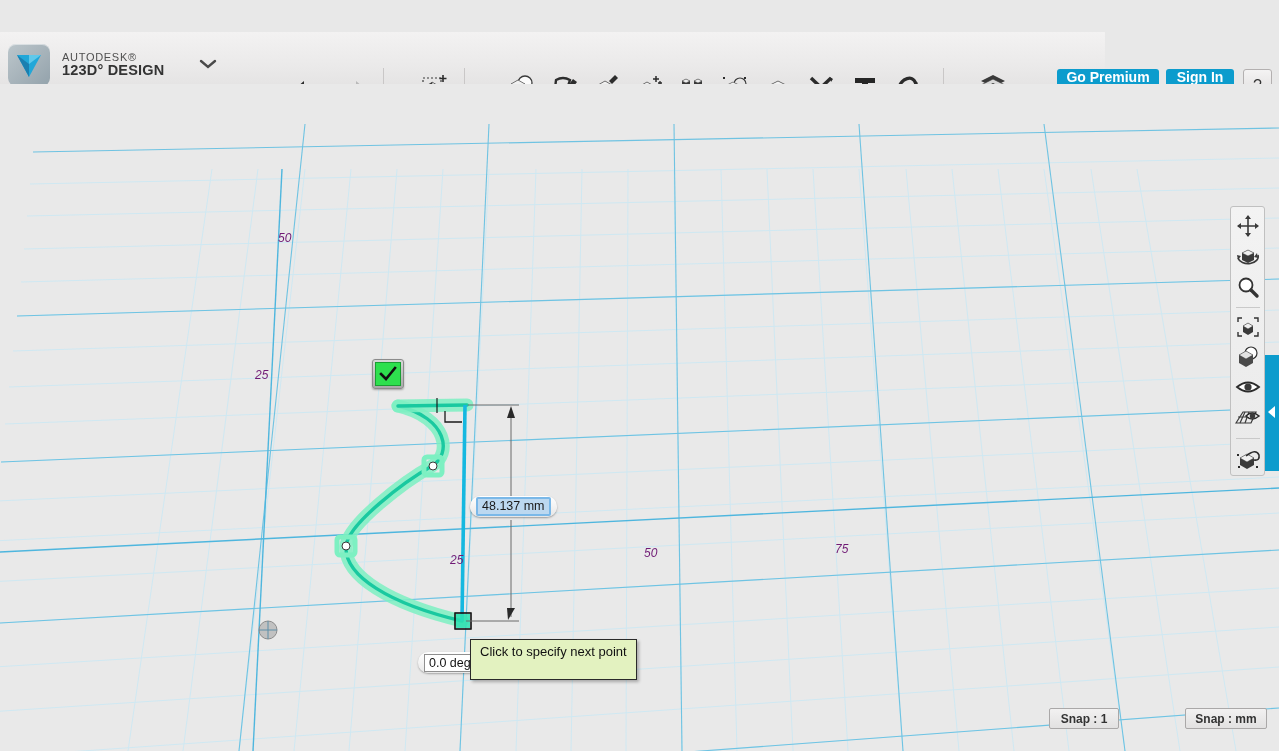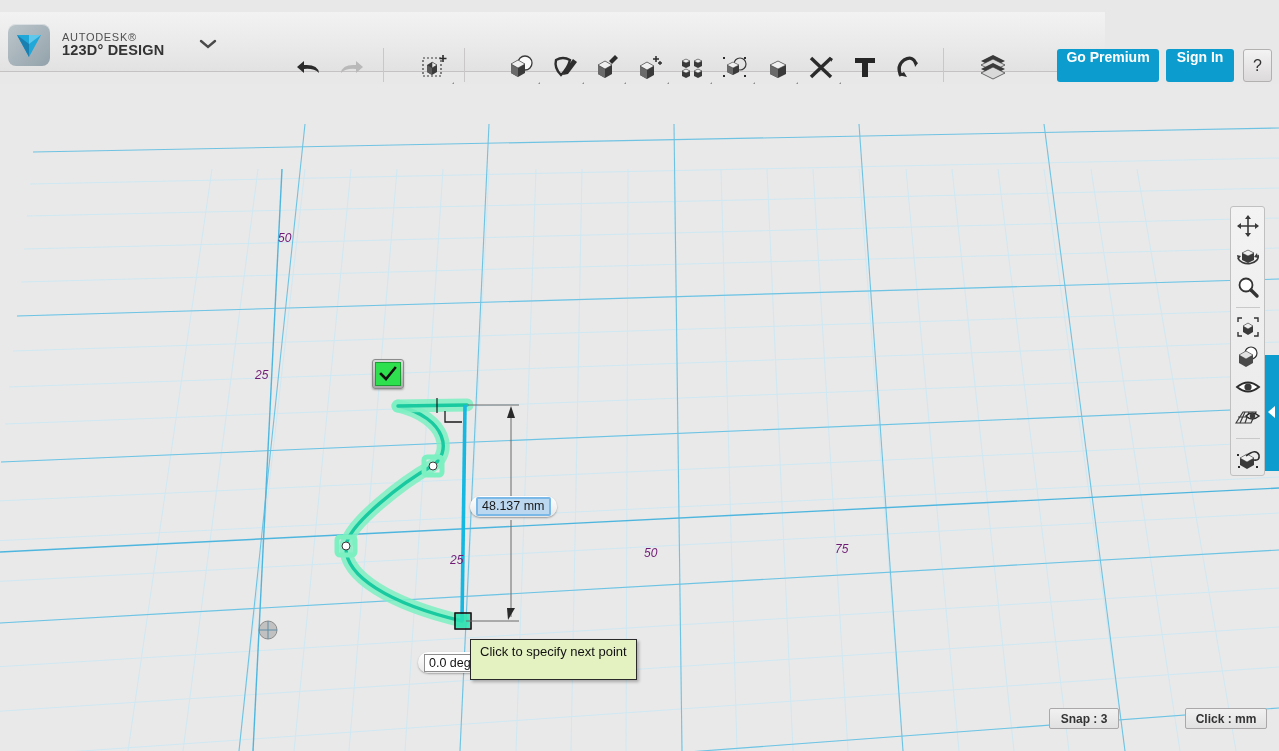--- a/index.html
+++ b/index.html
@@ -30,21 +30,21 @@
   }
   .tl-expand{
     position:absolute;right:4px;top:4px;width:18px;height:16px;
     border:1px solid #9e9b9b;border-radius:2px;
     background:linear-gradient(to bottom,#f0eded,#d4d0d0);
   }
   .tl-expand svg{display:block;margin:1px auto;}
 
   
   .apptoolbar{
-    position:absolute;left:0;top:12px;width:1105px;height:60px;
+    position:absolute;left:0;top:32px;width:1105px;height:60px;
     background:linear-gradient(to bottom,#f3f2f2 0%,#ebeaea 55%,#e3e2e2 100%);
     border-bottom:1px solid #c4c2c2;
     box-sizing:border-box;
   }
   .brand{position:absolute;left:8px;top:34px;display:flex;align-items:center;}
   .brand-logo{
     width:42px;height:42px;border-radius:8px;
     background:linear-gradient(135deg,#bcc6cb 0%,#93a2ab 100%);
     position:relative;box-shadow:inset 0 1px 0 rgba(255,255,255,.5);
   }
@@ -567,16 +567,16 @@
     <div class="dimbox">
       <span class="dimfield">48.137 mm</span>
     </div>
 
     <div class="anglebox">
       <span class="anglefield">0.0 deg</span>
     </div>
 
     <div class="tooltip">Click to specify next point</div>
 
-    <div class="statusbox" id="snapbox">Snap : 3</div>
-    <div class="statusbox" id="unitsbox">Click : mm</div>
+    <div class="statusbox" id="snapbox">Snap : 1</div>
+    <div class="statusbox" id="unitsbox">Snap : mm</div>
   </div>
 </div>
 
 </body></html>

